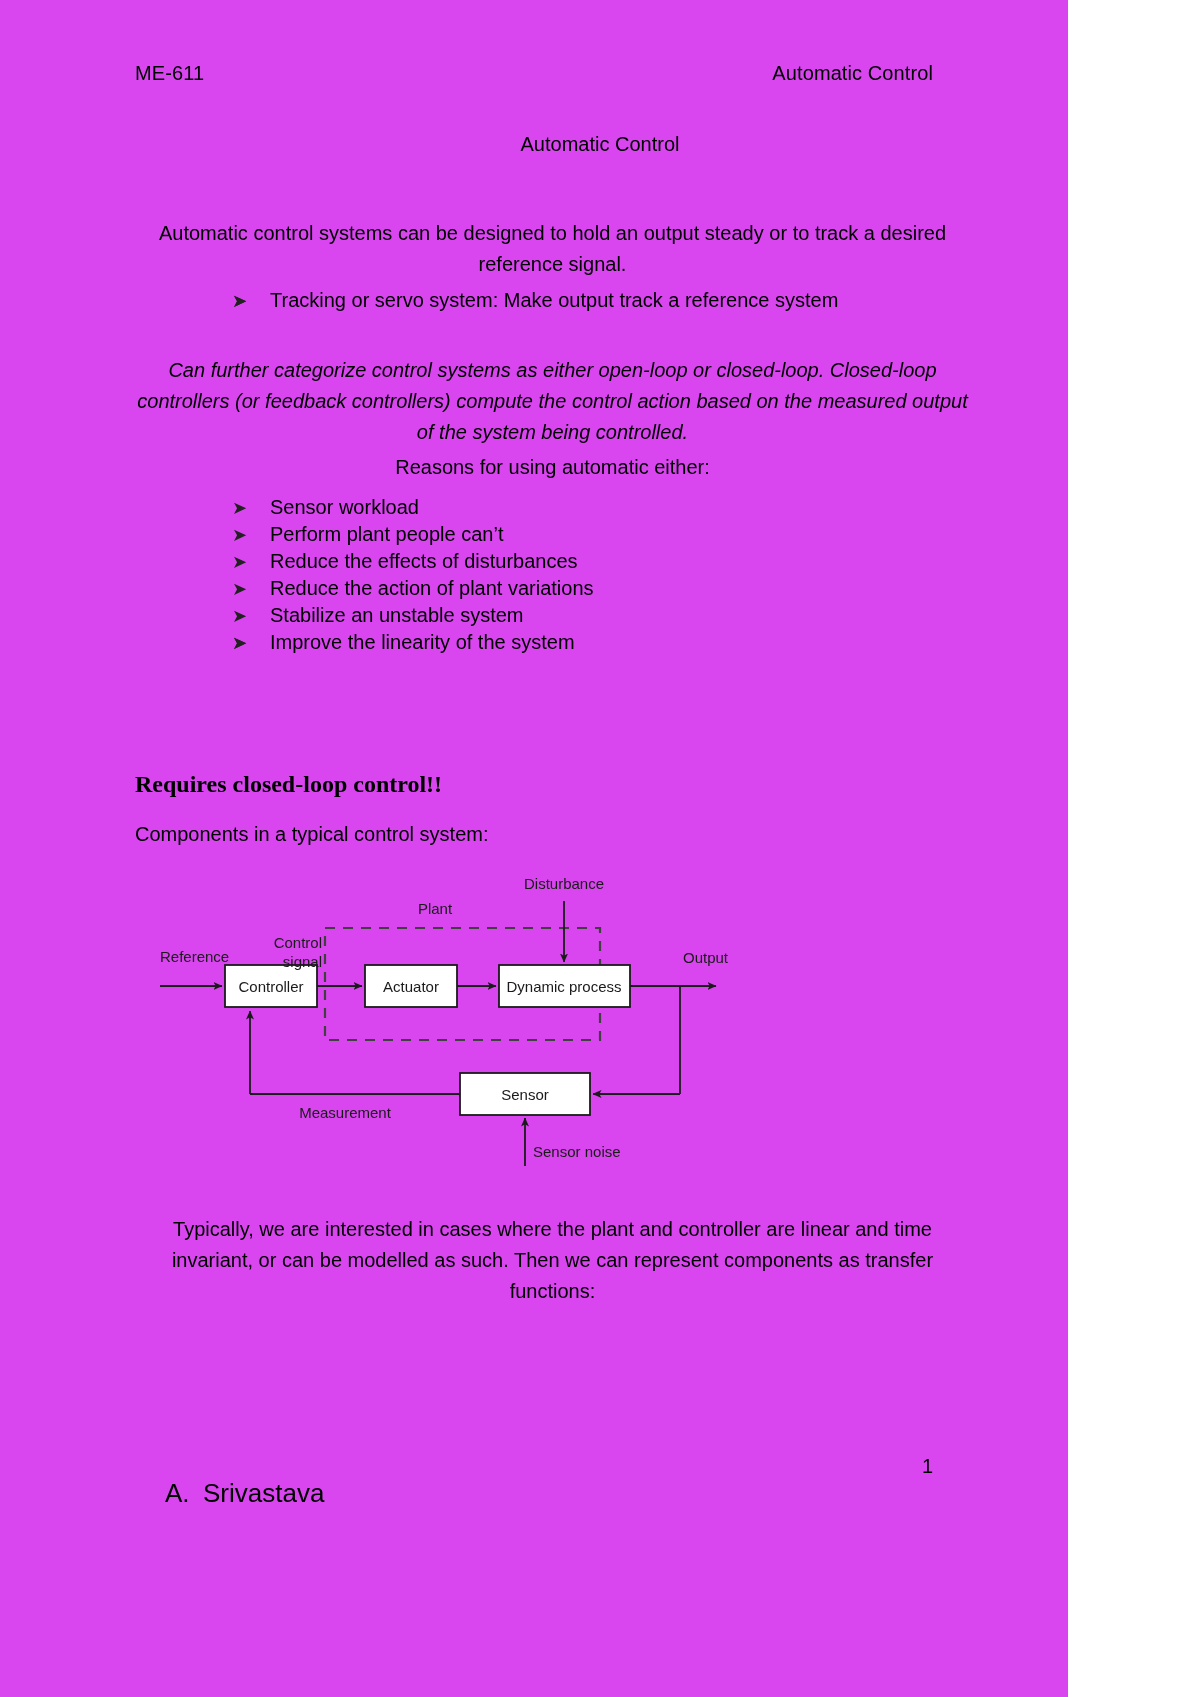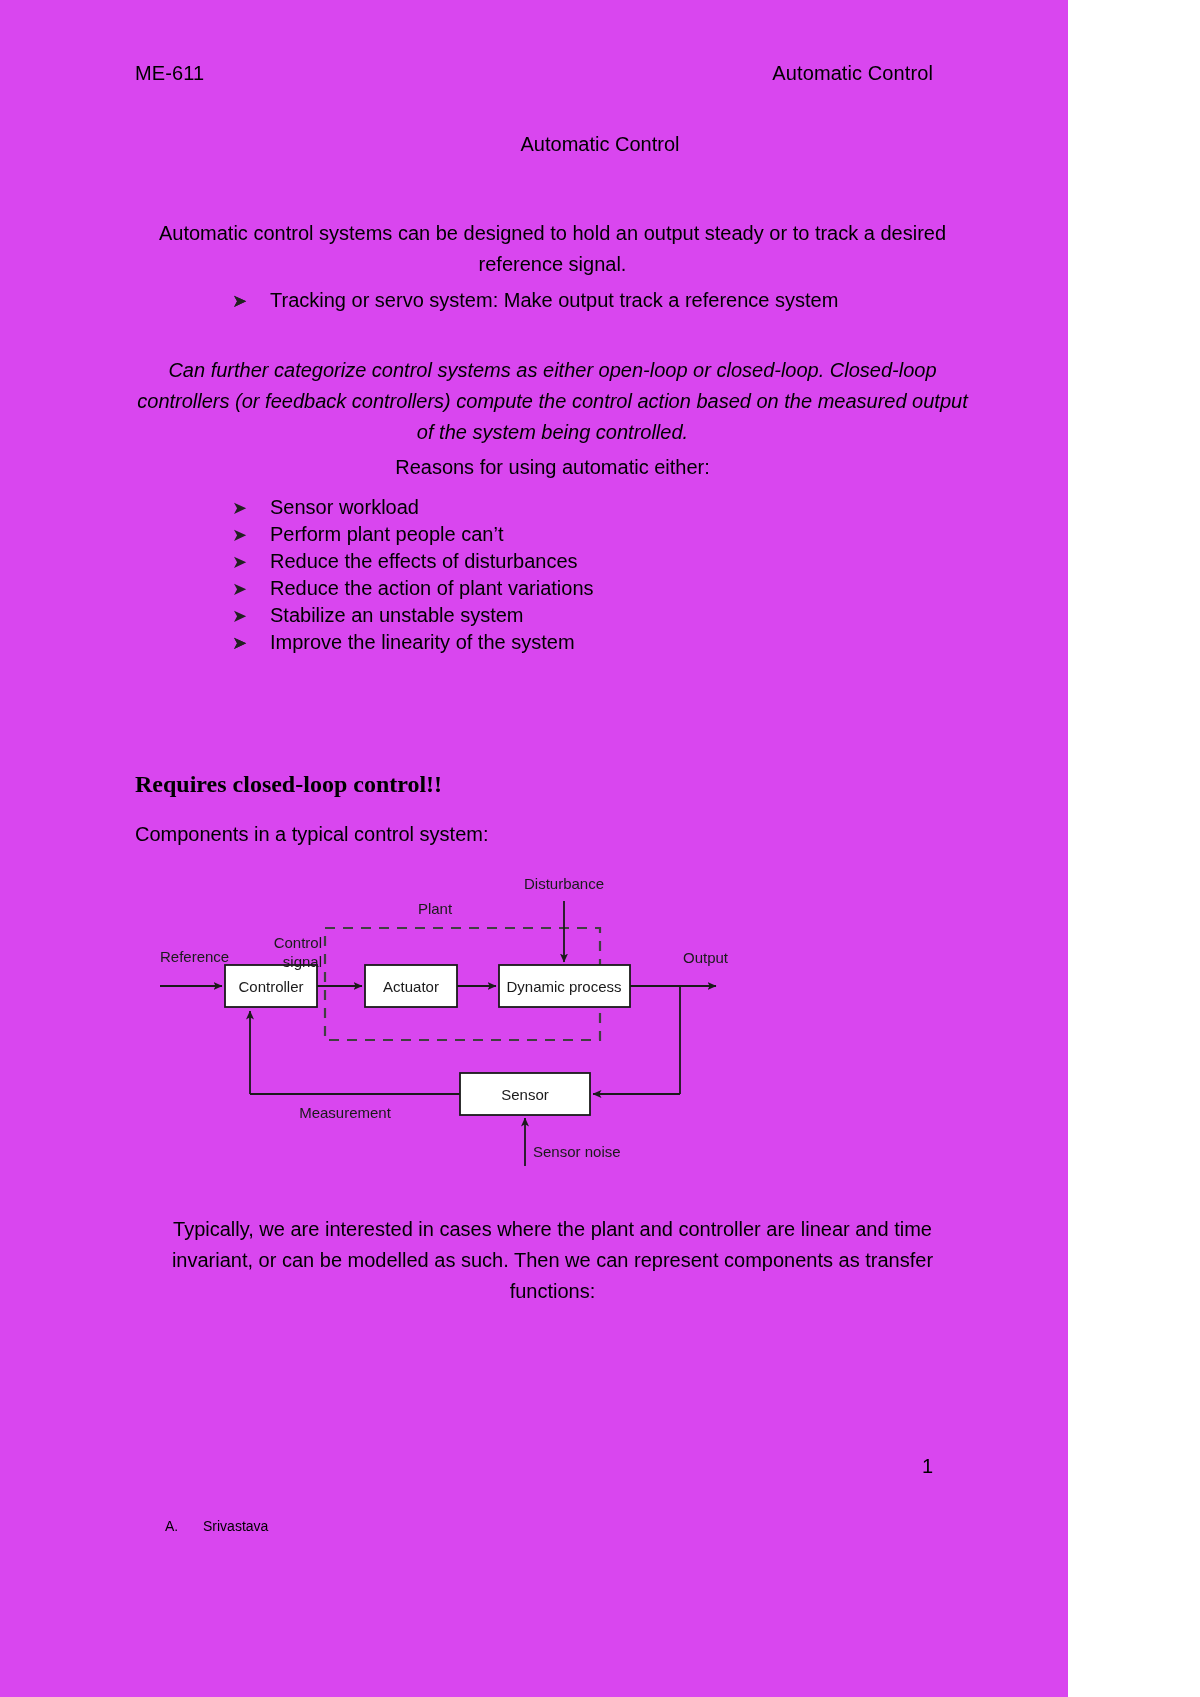--- a/index.html
+++ b/index.html
@@ -101,22 +101,21 @@
   .page-number {
     position: absolute;
     right: 135px;
     top: 1455px;
     font-size: 20px;
   }
   .footer-author {
     position: absolute;
     left: 165px;
     top: 1478px;
-    font-size: 14px;
-    margin-top: 40px;
+    font-size: 26px;
   }
   .footer-author .marker { display: inline-block; width: 38px; }
 </style>
 </head>
 <body>
 
 <div class="page">
 
   <div class="hdr hdr-left">ME-611</div>
   <div class="hdr hdr-right">Automatic Control</div>

